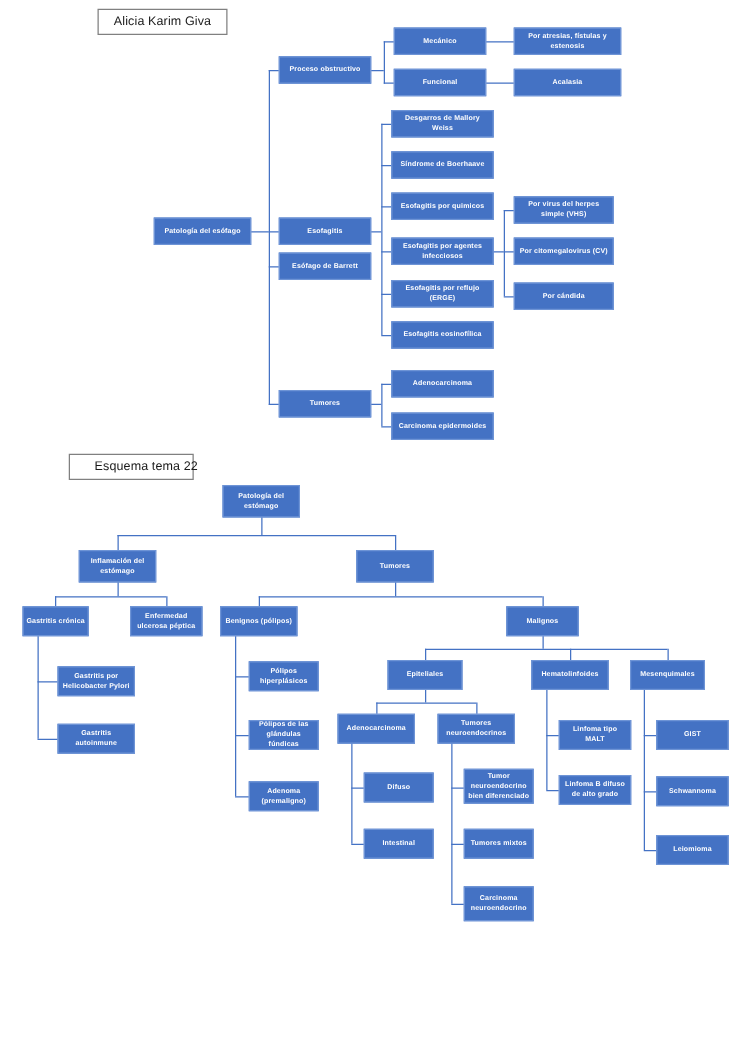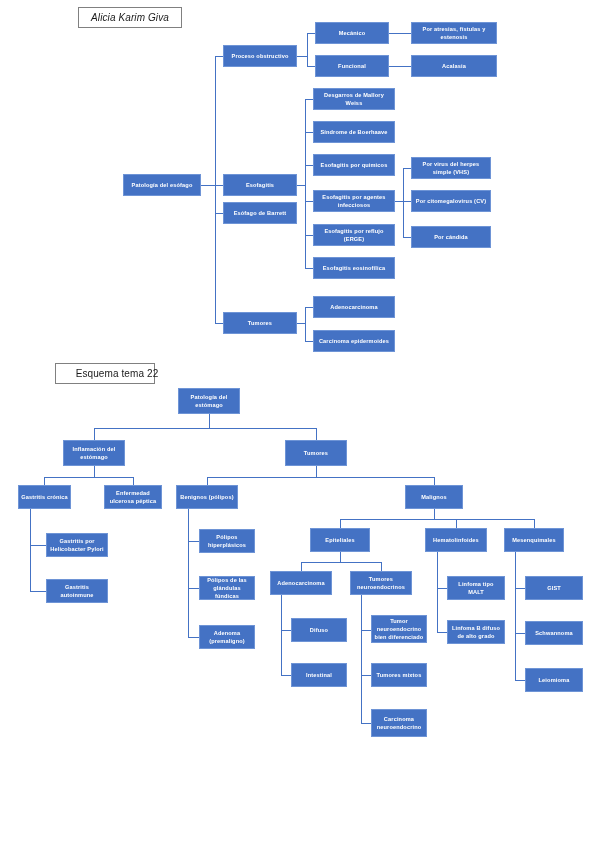--- a/index.html
+++ b/index.html
@@ -61,21 +61,21 @@
     position: absolute;
     background: #4472C4;
     width: 1px;
   }
 </style>
 </head>
 <body>
 
 <div id="canvas">
 
-  <div class="labelbox" style="left:78px; top:7px; width:104px; height:21px;font-style:italic;">Alicia Karim Giva</div>
+  <div class="labelbox" style="left:78px; top:7px; width:104px; height:21px;">Alicia Karim Giva</div>
 
 
   <div class="labelbox" style="left:55px; top:363px; width:100px; height:21px;padding-left:24px;">Esquema tema 22</div>
 
   <div class="node" style="left:123px; top:174px; width:78px; height:22px;">Patología del esófago</div>
 
   <div class="hline" style="left:201px; top:185px; width:14px;"></div>
   <div class="vline" style="left:215px; top:56px; height:268px;"></div>
 
   <div class="hline" style="left:215px; top:56px; width:8px;"></div>

